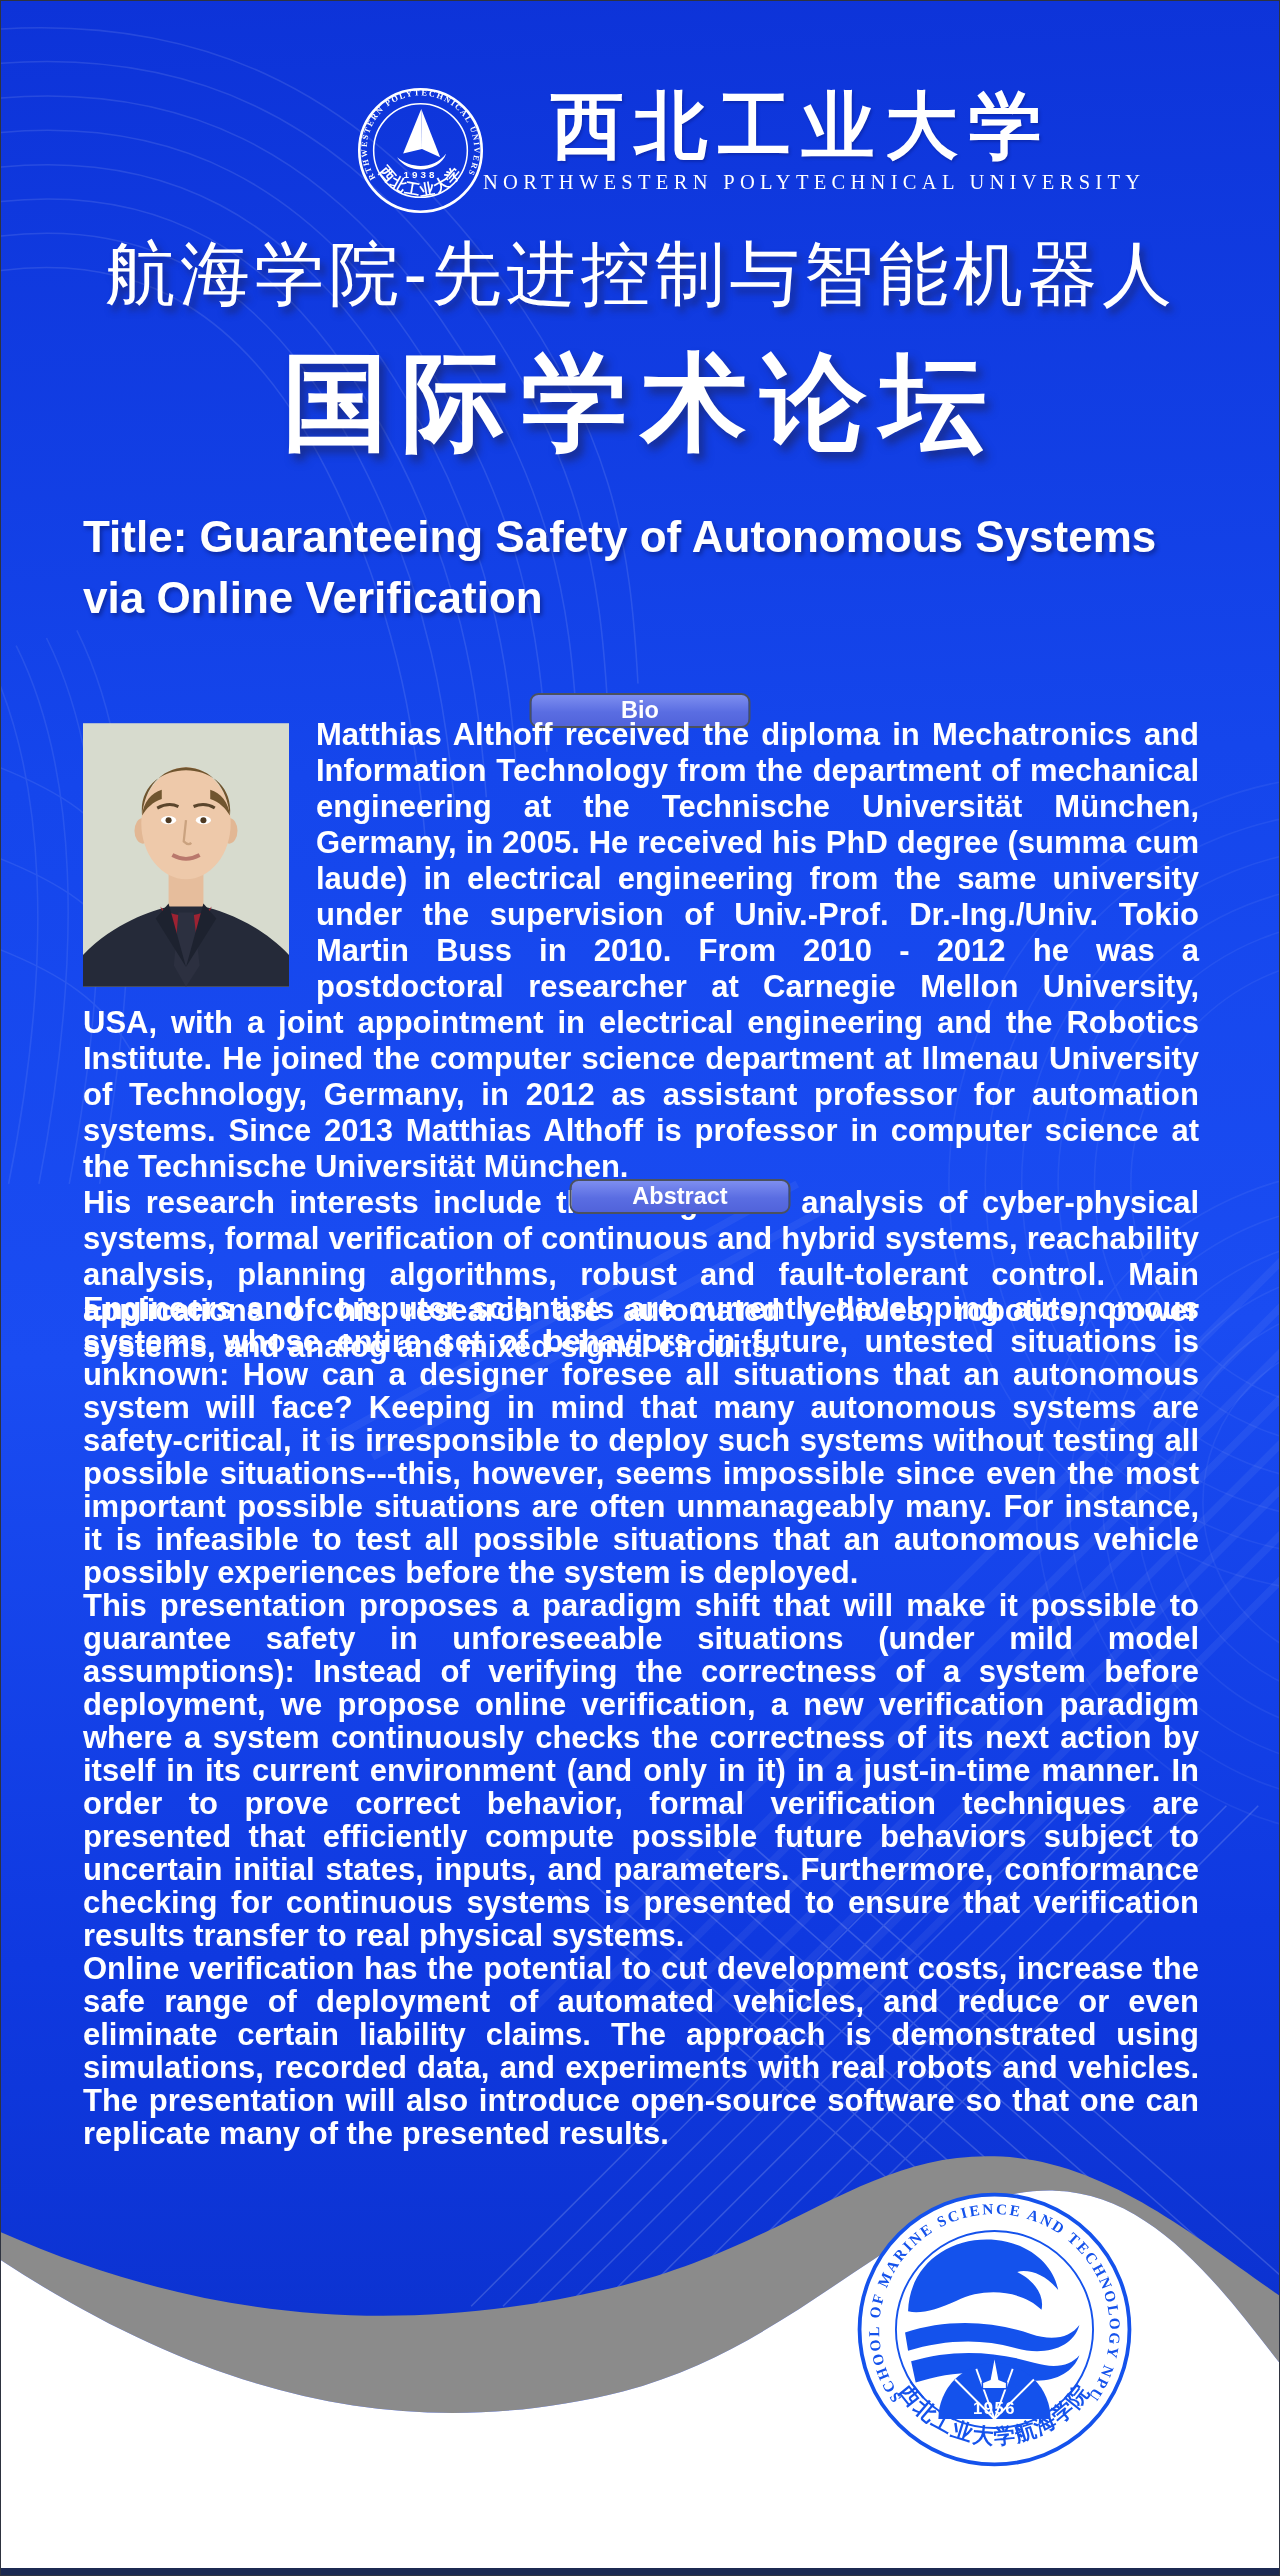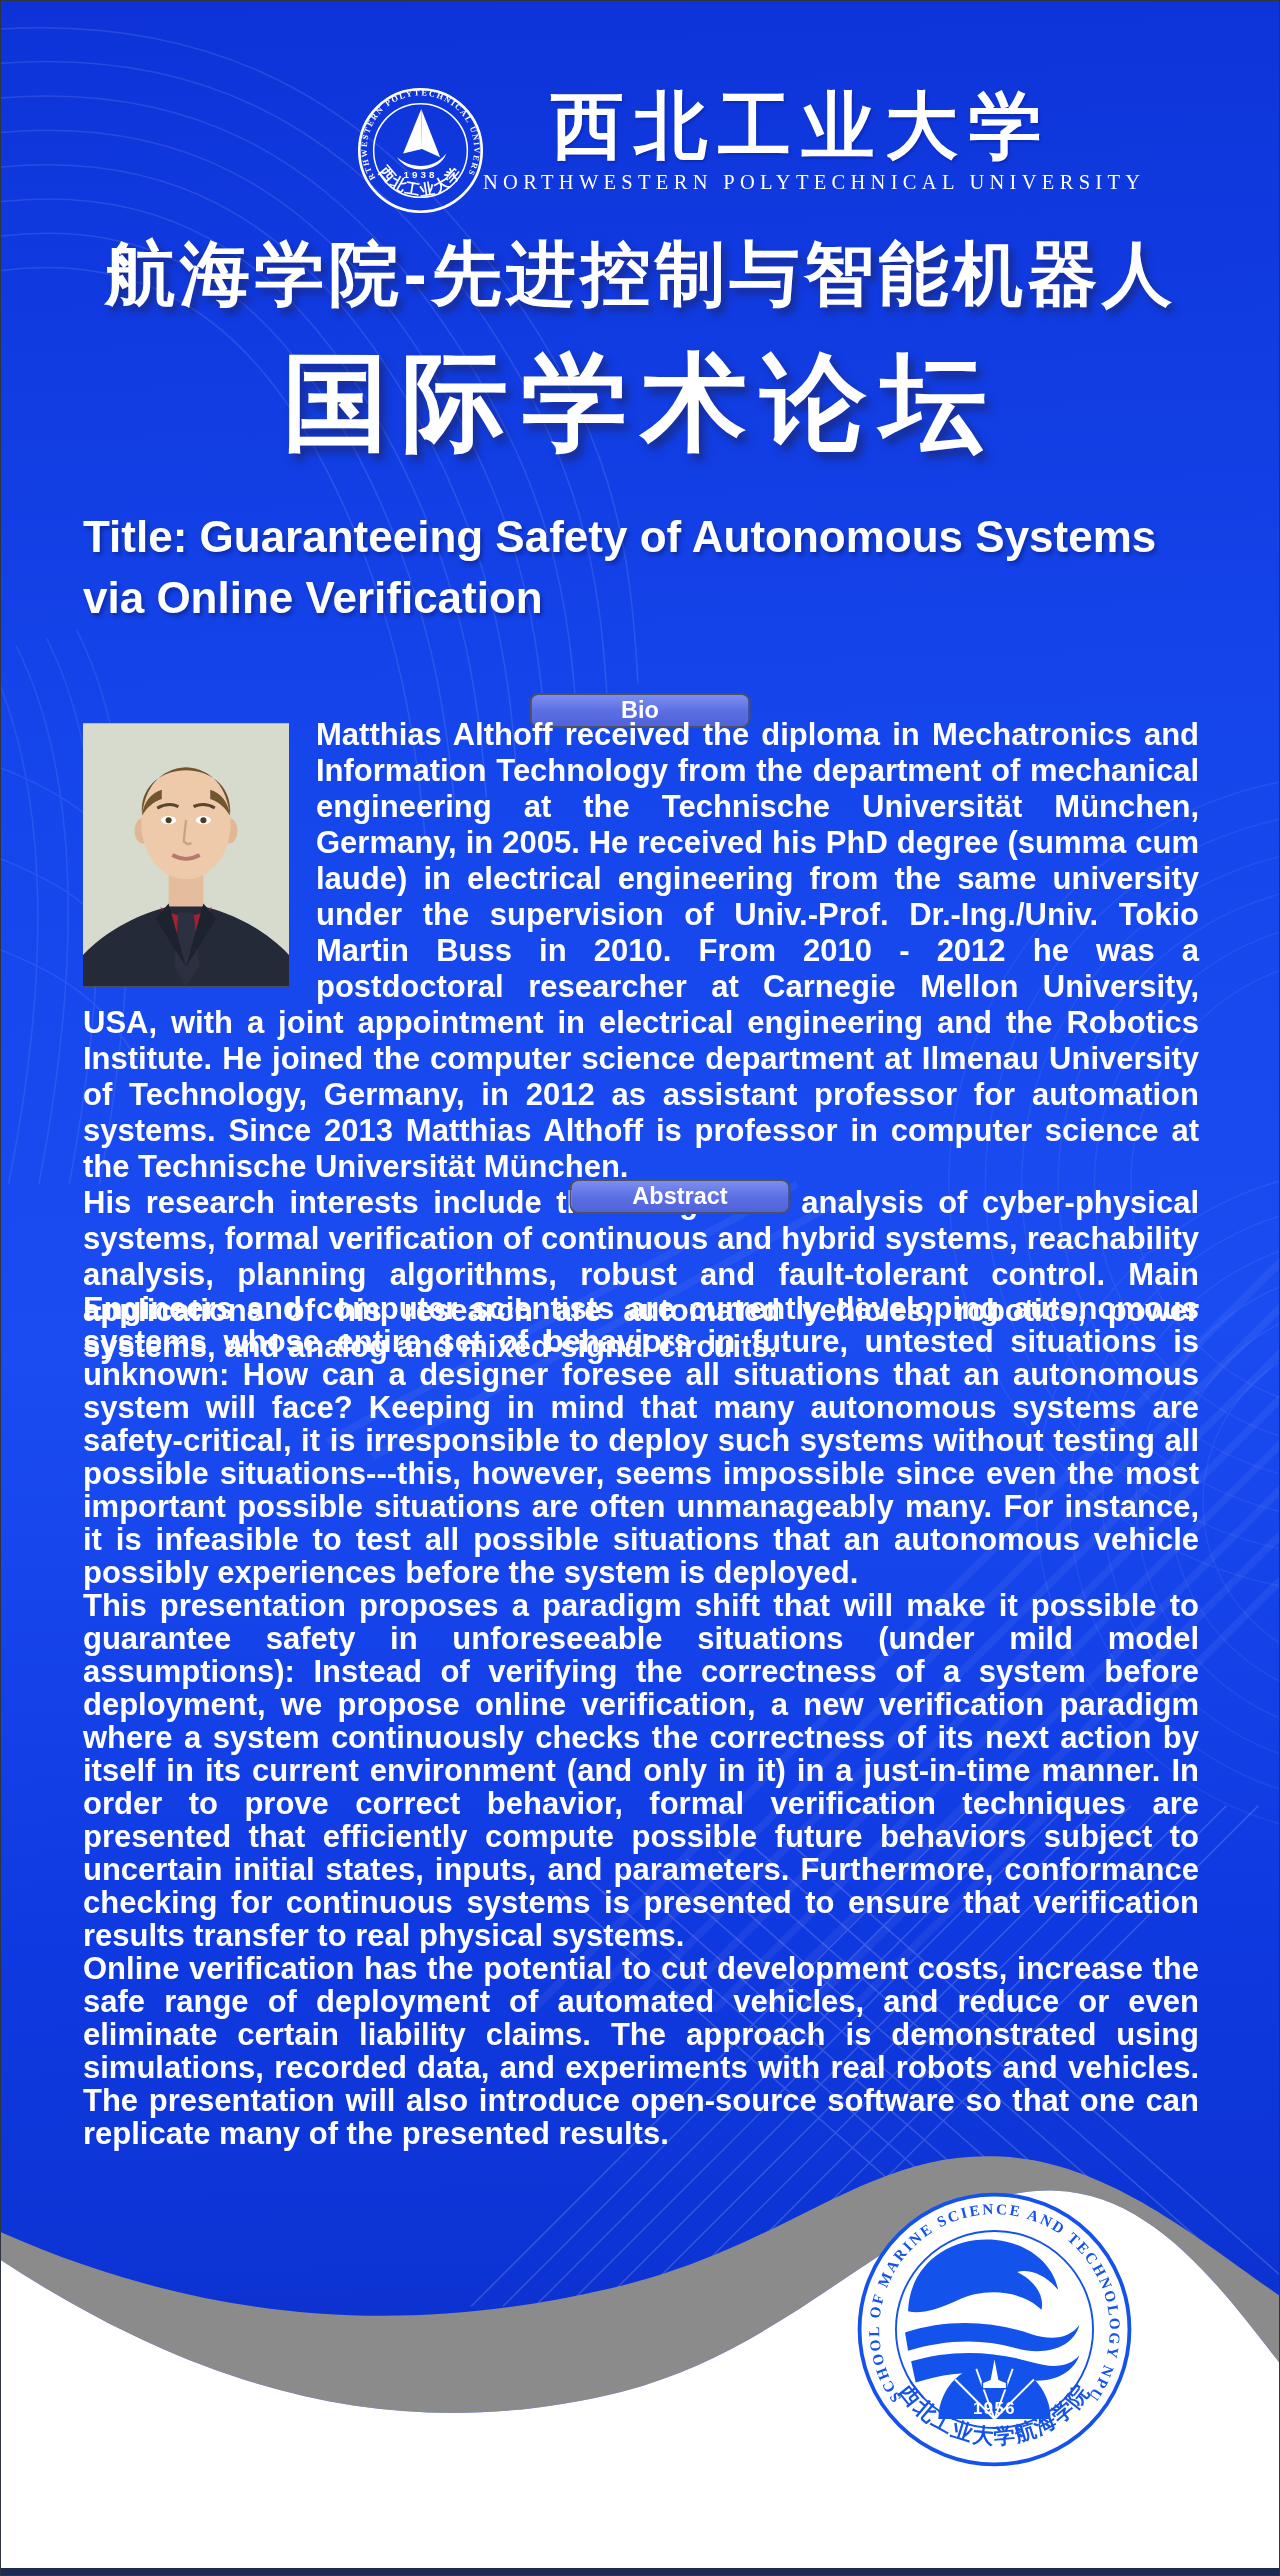--- a/index.html
+++ b/index.html
@@ -12,21 +12,21 @@
   svg{display:block;}
   .abs{position:absolute;}
   
   .bg-decor{position:absolute;left:0;top:0;width:1280px;height:2576px;}
   
   .seal{left:353px;top:83px;width:133px;height:133px;}
   .brand{left:482px;top:85px;width:637px;text-align:center;}
   .brand-cn{font-size:73px;font-weight:bold;line-height:79px;letter-spacing:10.6px;white-space:nowrap;
     font-family:"DejaVu Serif","Liberation Serif",serif;text-shadow:1.5px 2.3px 3px rgba(0,0,60,.25);}
   .brand-en{margin-top:6px;font-family:"Liberation Serif",serif;font-size:20.5px;letter-spacing:5.3px;white-space:nowrap;}
-  .title-cn1{left:0;top:227px;width:1280px;text-align:center;font-size:70px;font-weight:bold;letter-spacing:4.5px;
+  .title-cn1{left:0;top:227px;width:1280px;text-align:center;font-size:70px;font-weight:normal;letter-spacing:4.5px;
     text-shadow:4.5px 6px 7.6px rgba(30,30,70,.5);white-space:nowrap;}
   .title-cn2{left:0;top:331px;width:1280px;text-align:center;font-size:106px;font-weight:bold;letter-spacing:13.6px;
     text-shadow:5.3px 6.8px 9px rgba(30,30,70,.5);white-space:nowrap;}
   .title-en{left:82px;top:505px;width:1077px;font-size:44px;font-weight:bold;line-height:61px;
     text-shadow:2.3px 3px 4.5px rgba(0,0,40,.35);}
   
   .tag{left:50%;transform:translateX(-50%);width:221px;height:35px;border-radius:9px;
     background:linear-gradient(180deg,#7d8ef0 0%,#5a6de2 55%,#5163da 100%);
     border:2.3px solid #4b515e; box-sizing:border-box;
     display:flex;align-items:center;justify-content:center;

